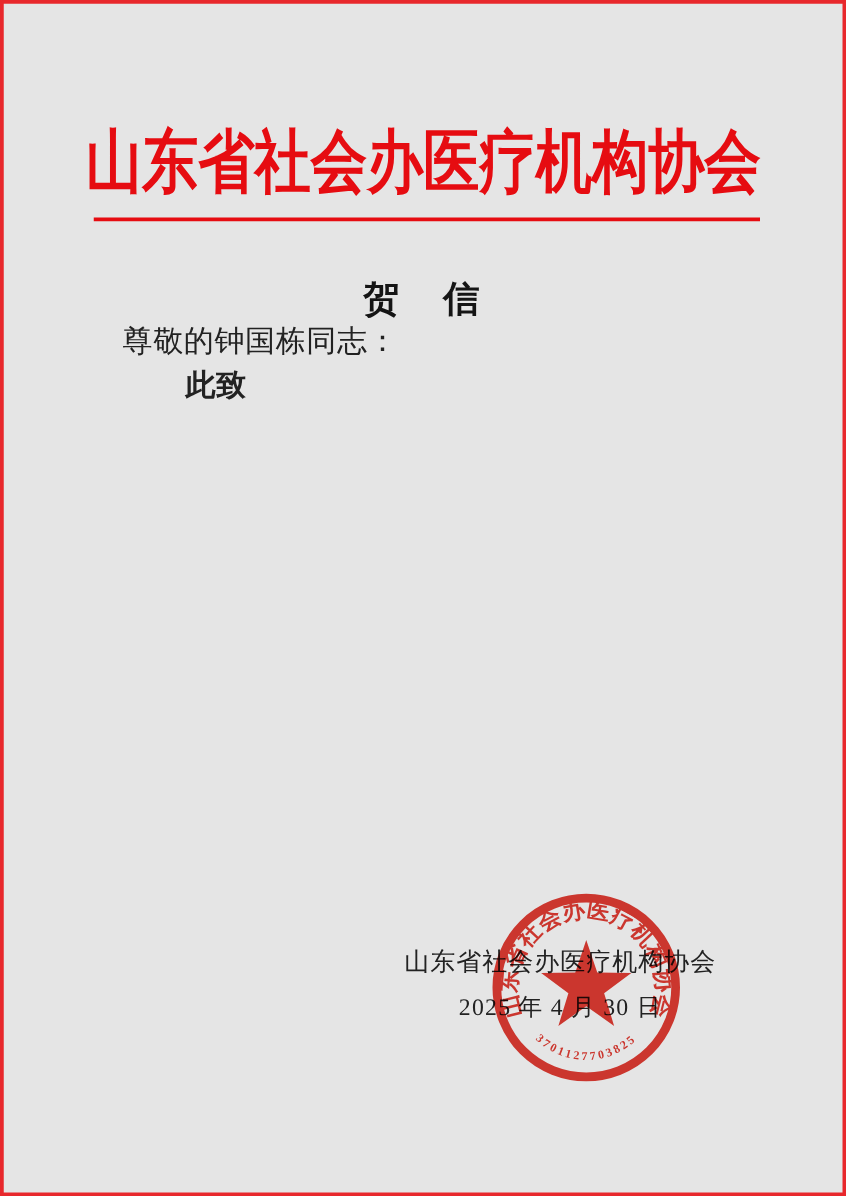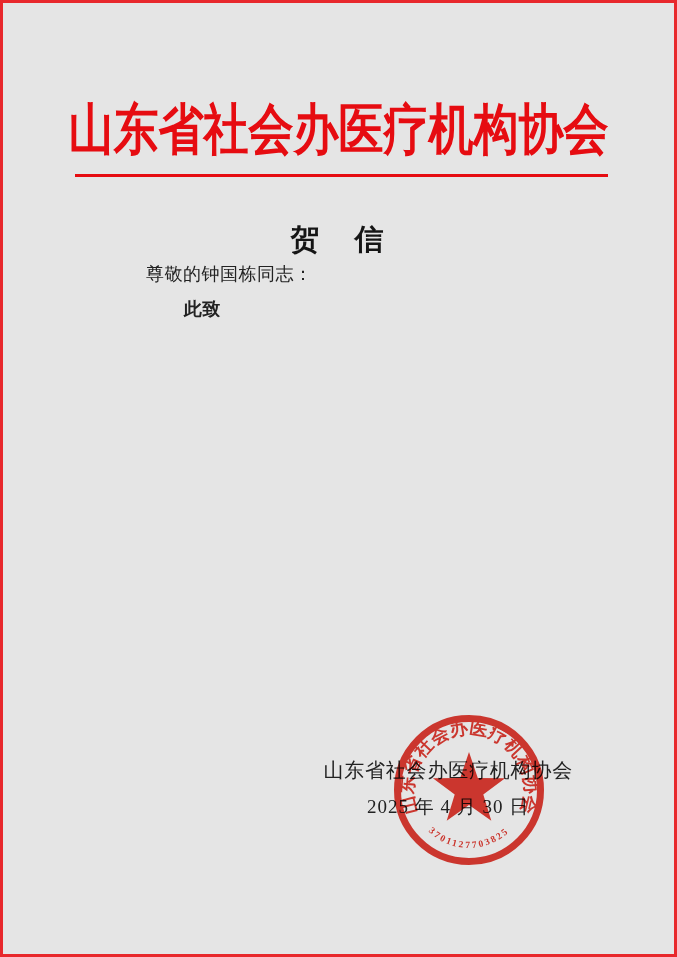--- a/index.html
+++ b/index.html
@@ -52,26 +52,25 @@
     color: #151515;
     letter-spacing: 3px;
     margin-top: 11px;
   }
   
   .letter-body {
     position: absolute;
     top: 254px;
     left: 95px;
     width: 492px;
-    font-size: 18px;
+    font-size: 24px;
     line-height: 35px;
     color: #222222;
     letter-spacing: 0.5px;
     text-align: justify;
-    margin-left: 48px;
   }
   .letter-body p {
     margin: 0;
     padding: 0;
   }
   .salutation { text-indent: 0; }
   .para { text-indent: 2.1em; }
   .closing-first { text-indent: 2.1em; font-weight: bold; }
   .closing-second { text-indent: 0; }
   

